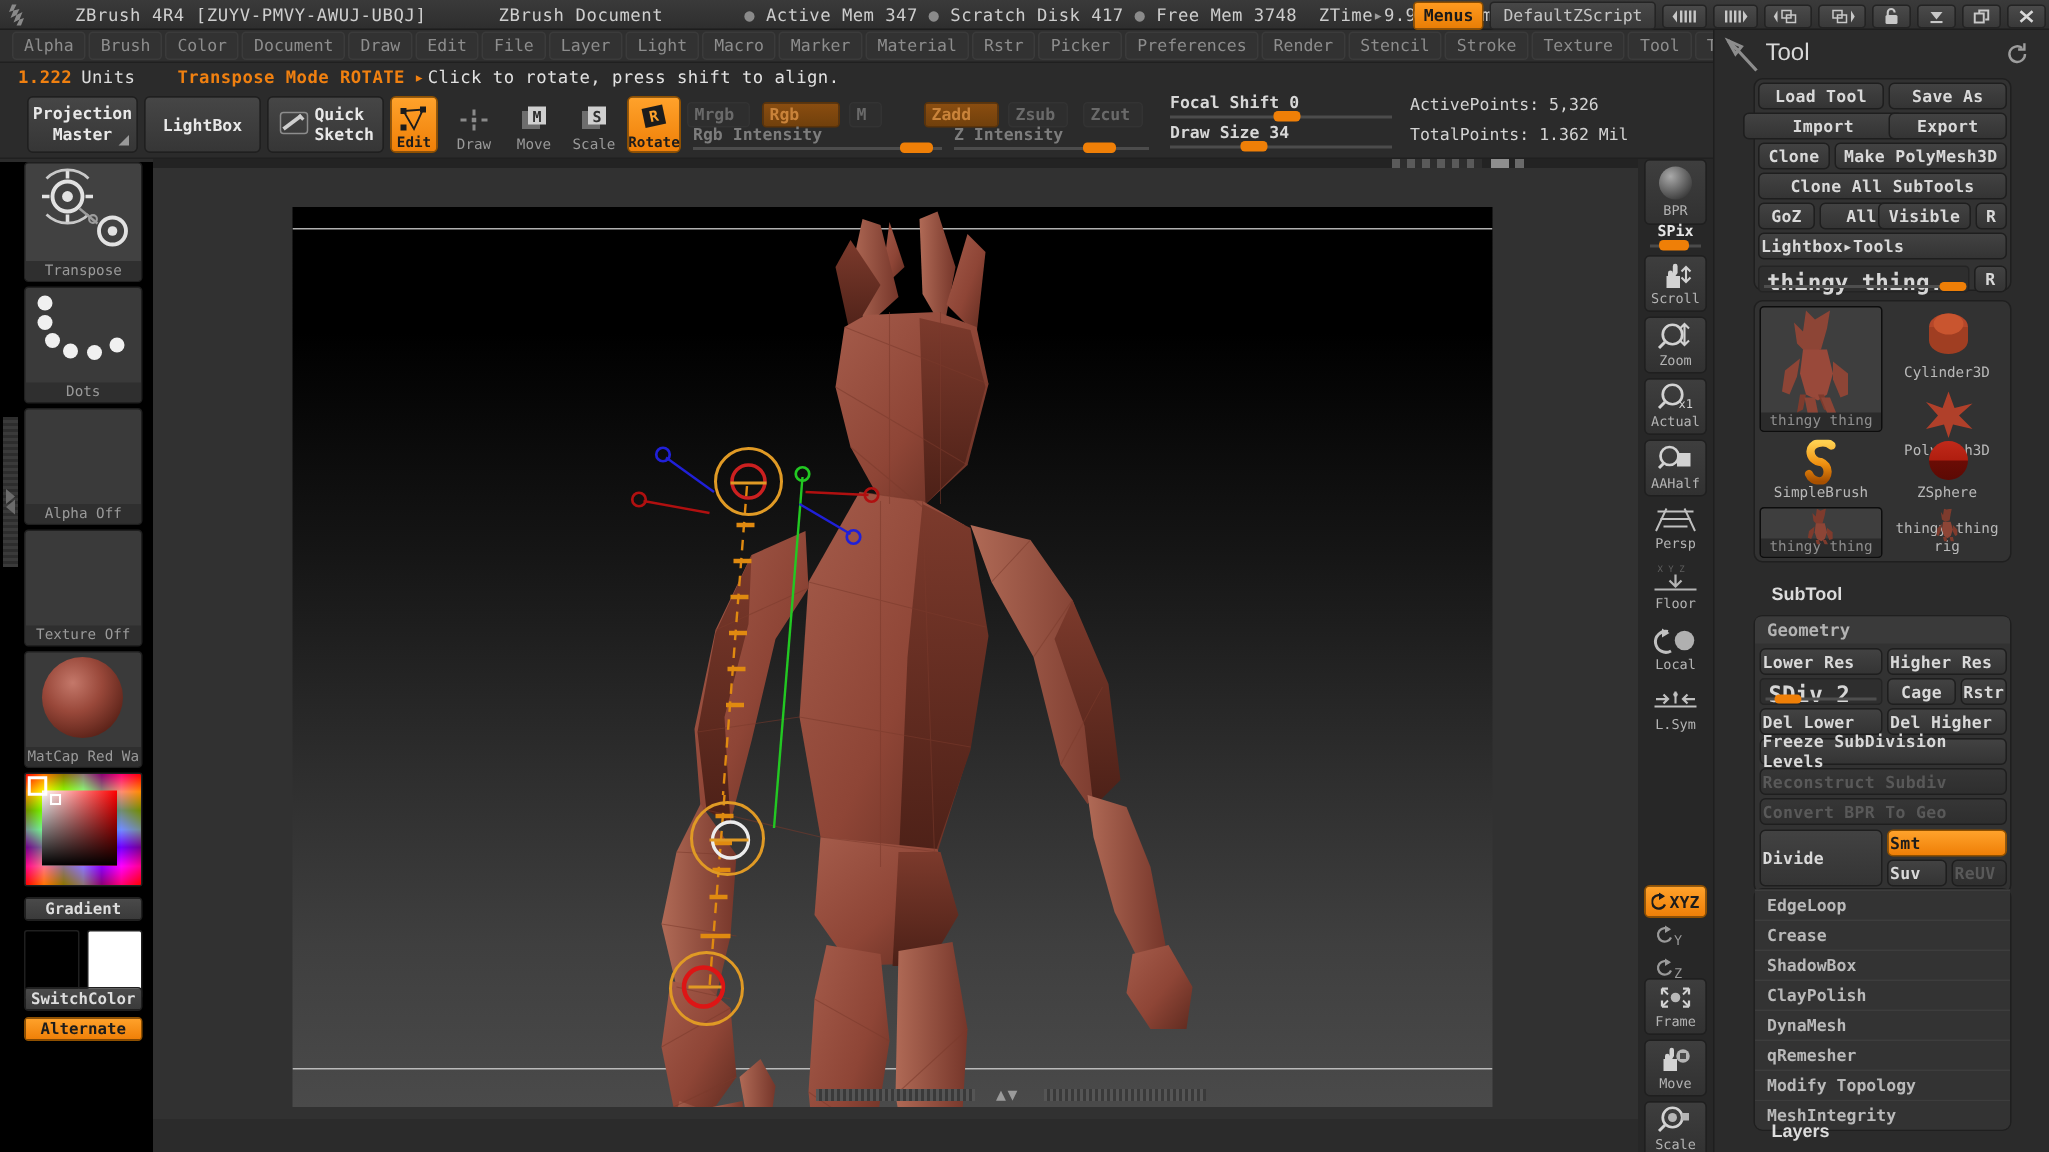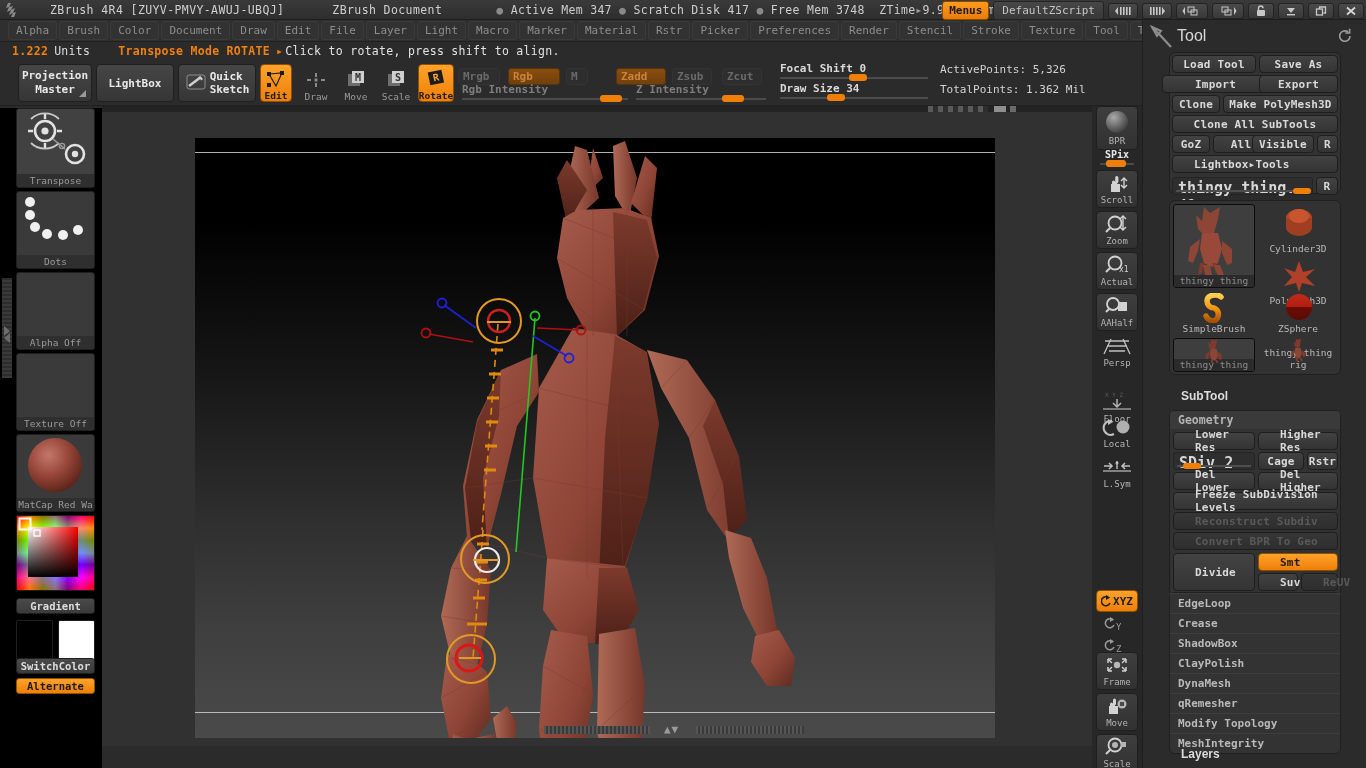--- a/index.html
+++ b/index.html
@@ -133,21 +133,21 @@
   
   .toolpal { position:absolute; left:1142px; top:20px; width:224px; height:748px; background:#2b2b2b; border-left:1px solid #1e1e1e;}
   .tp-header { position:absolute; left:0; top:2px; width:224px; height:28px; display:flex; align-items:center; }
   .tp-title { color:#d8d8d8; font-size:16px; margin-left:34px; font-family:"Liberation Sans",sans-serif;}
   .tp-refresh { position:absolute; right:14px; top:6px; }
 
   .tp-group { position:absolute; background:#323232; border:1px solid #1f1f1f; border-radius:6px; }
   .tbtn { position:absolute; background:linear-gradient(#424242,#343434); border:1px solid #1e1e1e;
     border-radius:4px; color:#d9d9d9; font-size:11px; display:flex; align-items:center; justify-content:center;
     font-weight:bold; letter-spacing:0.2px; }
-  .tbtn.lft { justify-content:flex-start; padding-left:21px; }
+  .tbtn.lft { justify-content:flex-start; padding-left:1px; }
   .tbtn.on { background:linear-gradient(#ffa22b,#ef7f07); border-color:#8f5000; color:#1c1c1c; }
   .tbtn.off { color:#595959; background:linear-gradient(#363636,#2e2e2e); }
   .tslider { position:absolute; background:#2e2e2e; border:1px solid #242424; border-radius:3px; }
   .tslider .txt { position:absolute; left:5px; top:1px; color:#d6d6d6; font-size:15px; font-weight:bold;}
   .tslider .bar { position:absolute; left:3px; right:3px; bottom:2px; height:2px; background:#4e4e4e;}
   .tslider .knob { position:absolute; bottom:0px; height:6px; background:#ef7f07; border-radius:3px;}
 
   .thumbcell { position:absolute; border:1px solid #272727; border-radius:3px; display:flex; flex-direction:column; align-items:center; justify-content:flex-end; overflow:hidden;}
   .thumbcell.sel { background:#3e3e3e; border:1px solid #0d0d0d; }
   .thumbcell .cap { width:100%; text-align:center; font-size:9.5px; color:#9d9d9d; background:rgba(40,40,40,.75); line-height:12px;}
@@ -686,21 +686,21 @@
         </svg>
       <span class="lbl">AAHalf</span>
     </div>
     <div class="rs-btn flat" style="top:228px;height:36px;">
       <svg width="30" height="22" viewBox="0 0 30 22">
           <path d="M3 5 H27 M5 10 H25 M7 15 H23" stroke="#c0c0c0" stroke-width="1.3"></path>
           <path d="M9 3 L2 18 M21 3 L28 18" stroke="#c0c0c0" stroke-width="1.3"></path>
         </svg>
       <span class="lbl">Persp</span>
     </div>
-    <div class="rs-btn flat dim" style="top:282px;height:38px;text-align:center;">
+    <div class="rs-btn flat dim" style="top:266px;height:38px;text-align:center;">
       <svg width="34" height="24" viewBox="0 0 34 24">
           <text x="5" y="7" font-size="6" fill="#5e5e5e" font-family="monospace">X Y Z</text>
           <path d="M17 9 v7 M13 13 l4 4 l4 -4" stroke="#b5b5b5" stroke-width="1.5" fill="none"></path>
           <path d="M3 19 H31" stroke="#b5b5b5" stroke-width="1.2"></path>
         </svg>
       <span class="lbl" style="color:#b4b4b4">Floor</span>
     </div>
     <div class="rs-btn flat" style="top:308px;height:38px;">
       <svg width="30" height="22" viewBox="0 0 30 22">
           <path d="M10 4 A7 7 0 1 0 12 17" fill="none" stroke="#c0c0c0" stroke-width="2"></path>

